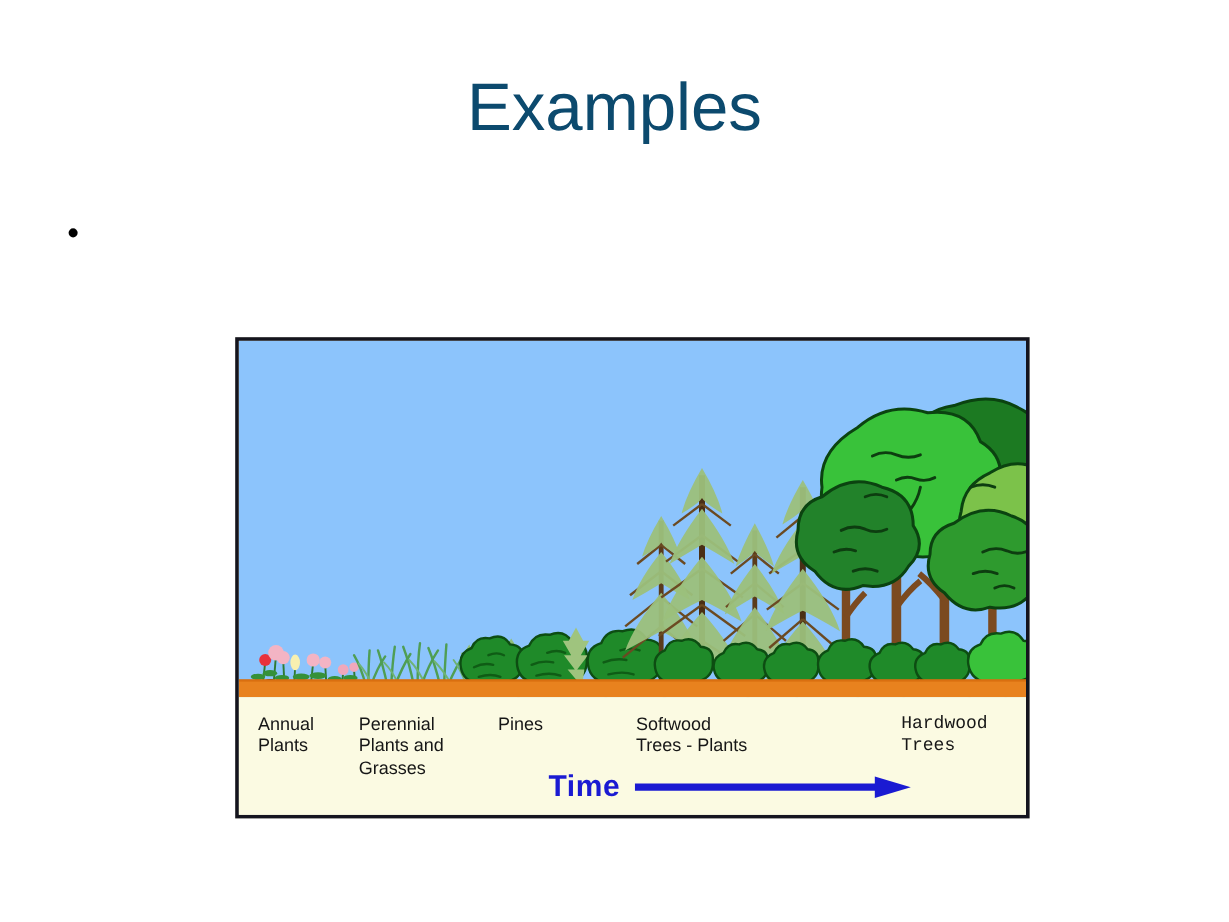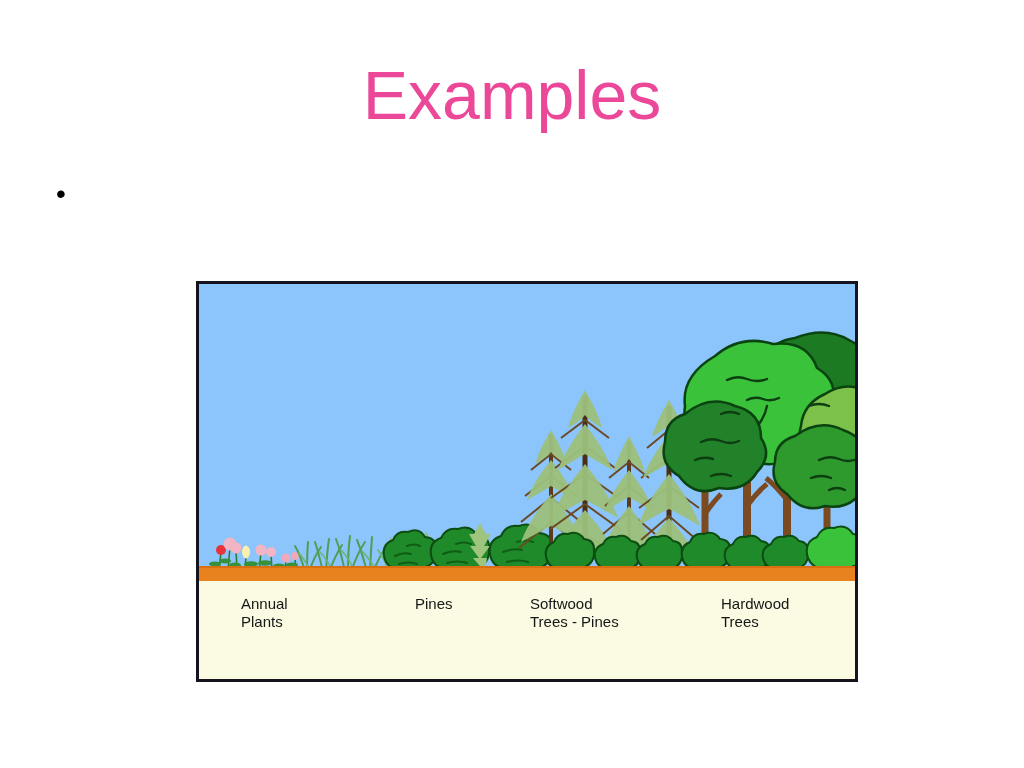--- a/index.html
+++ b/index.html
@@ -15,23 +15,23 @@
     position: relative;
   }
 
   
   .slide-title {
     position: absolute;
     top: 58px;
     left: 0;
     width: 1024px;
     text-align: center;
-    font-size: 68px;
+    font-size: 56px;
     font-weight: 400;
-    color: #ec4899;
+    color: #0c4a6e;
     letter-spacing: 0px;
     line-height: 1.1;
   }
 
   
   .bullet-list {
     position: absolute;
     top: 184px;
     left: 56px;
     width: 700px;
@@ -398,22 +398,32 @@
             <path d="M300 292 l6 5"></path>
         </g>
       </g>
     </svg>
 
     <div class="ground-line"></div>
     <div class="ground"></div>
   </div>
 
   <div class="caption">
-    <div class="stage-label" style="left:16px; top:14px;margin-left:26px;">Annual
+    <div class="stage-label" style="left:16px; top:14px;">Annual
 Plants</div>
+    <div class="stage-label" style="left:100px; top:14px;">Perennial
+Plants and
+Grasses</div>
     <div class="stage-label" style="left:216px; top:14px;">Pines</div>
     <div class="stage-label" style="left:331px; top:14px;">Softwood
-Trees - Pines</div>
-    <div class="stage-label" style="left:522px; top:14px;">Hardwood
+Trees - Plants</div>
+    <div class="stage-label" style="left:552px; top:14px;font-family:Liberation Mono, monospace;">Hardwood
 Trees</div>
 
+    <div class="time-row">
+      <span class="time-word">Time</span>
+      <svg class="time-arrow" width="232" height="22" viewBox="0 0 232 22">
+        <path d="M0 11 L206 11" stroke="#1a1ad2" stroke-width="6" fill="none"></path>
+        <path d="M200 2 L230 11 L200 20 Z" fill="#1a1ad2"></path>
+      </svg>
+    </div>
   </div>
 </div>
 
 </body></html>

